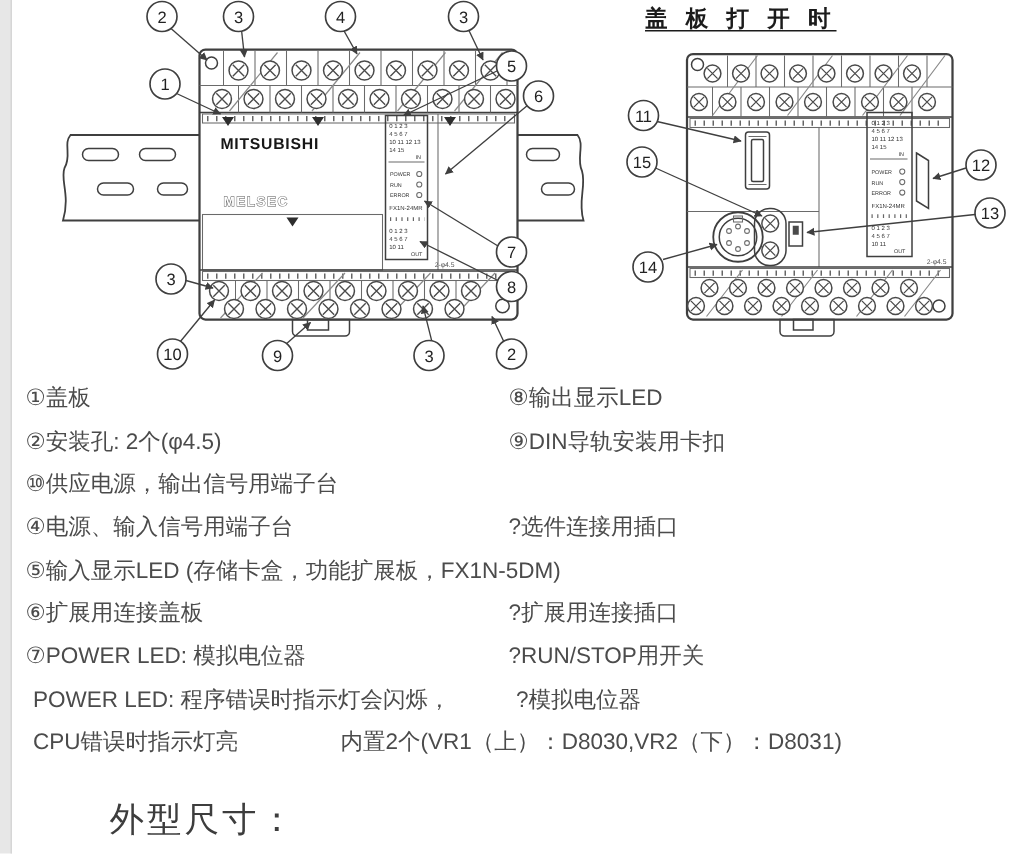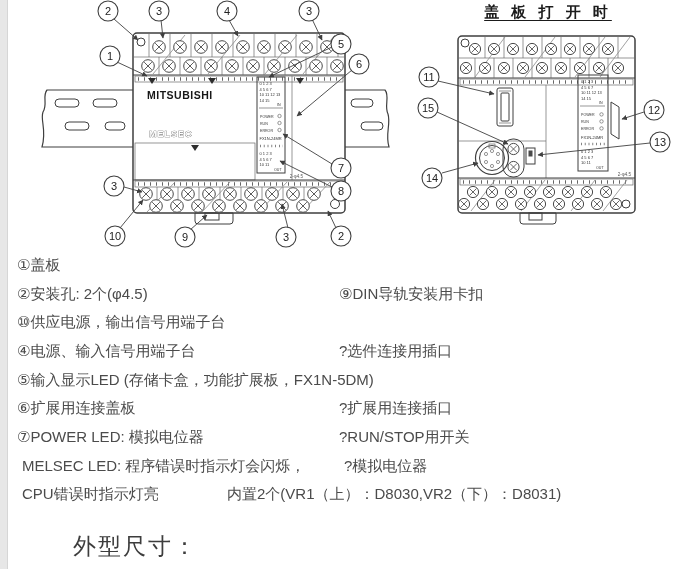--- a/index.html
+++ b/index.html
@@ -5,21 +5,21 @@
   html,body{margin:0;padding:0;}
   body{
     width:684px;height:569px;background:#ffffff;position:relative;overflow:hidden;
     font-family:"Liberation Sans","DejaVu Sans",sans-serif;color:#4b4b4b;
   }
   .page-edge{position:absolute;left:0;top:0;width:7px;height:569px;background:#e7e7e7;border-right:1px solid #d6d6d6;}
   .diagram{position:absolute;top:0;}
   #diagram-left{left:35px;}
   #diagram-right{left:395px;}
   .open-title{
-    position:absolute;top:3px;left:430px;width:236px;text-align:center;
+    position:absolute;top:3px;left:430px;width:236px;
     font-size:15px;font-weight:bold;color:#1b1b1b;letter-spacing:4px;
     text-decoration:underline;text-underline-offset:3px;
   }
   .legend{position:absolute;top:251px;left:17px;width:650px;}
   .legend-row{display:flex;height:28.7px;align-items:center;font-size:15px;white-space:nowrap;}
   .col-l{width:322px;flex:none;}
   .col-r{flex:none;}
   .row-cpu .col-l{width:205px;}
   .sub{padding-left:5px;}
   .dim-heading{
@@ -392,20 +392,21 @@
     </g>
   <g class="co">
       <circle cx="265" cy="142" r="10"></circle>
       <text x="265" y="146">13</text>
     </g>
 </svg>
 
 <div class="legend">
   <div class="legend-row">
     <span class="col-l">①盖板</span>
+    <span class="col-r">⑧输出显示LED</span>
   </div>
   <div class="legend-row">
     <span class="col-l">②安装孔: 2个(φ4.5)</span>
     <span class="col-r">⑨DIN导轨安装用卡扣</span>
   </div>
   <div class="legend-row">
     <span class="col-r">⑩供应电源，输出信号用端子台</span>
   </div>
   <div class="legend-row">
     <span class="col-l">④电源、输入信号用端子台</span>
@@ -416,21 +417,21 @@
   </div>
   <div class="legend-row">
     <span class="col-l">⑥扩展用连接盖板</span>
     <span class="col-r">?扩展用连接插口</span>
   </div>
   <div class="legend-row">
     <span class="col-l">⑦POWER LED: 模拟电位器</span>
     <span class="col-r">?RUN/STOP用开关</span>
   </div>
   <div class="legend-row">
-    <span class="col-l sub">MELSEC LED: 程序错误时指示灯会闪烁，</span>
+    <span class="col-l sub">POWER LED: 程序错误时指示灯会闪烁，</span>
     <span class="col-r">?模拟电位器</span>
   </div>
   <div class="legend-row row-cpu">
     <span class="col-l sub">CPU错误时指示灯亮</span>
     <span class="col-r">内置2个(VR1（上）：D8030,VR2（下）：D8031)</span>
   </div>
 </div>
 
 <div class="dim-heading">外型尺寸：</div>
 

